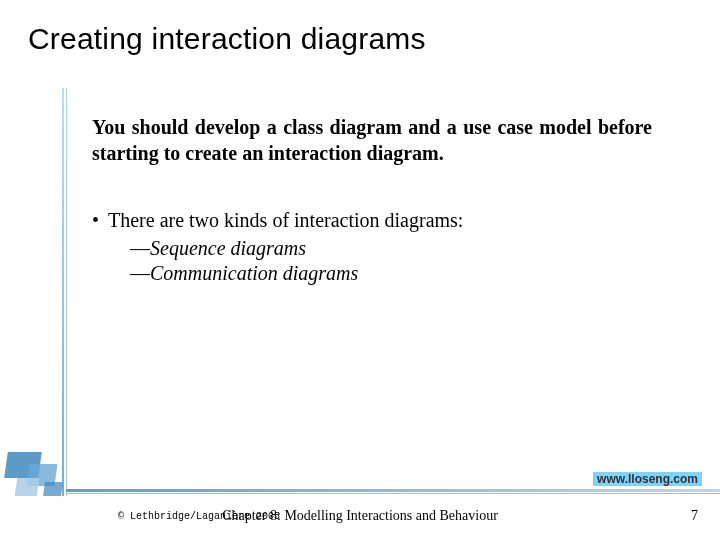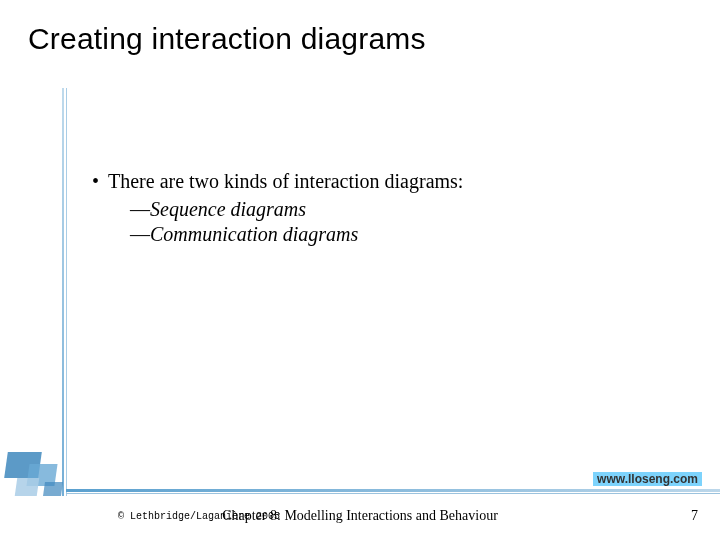--- a/index.html
+++ b/index.html
@@ -24,21 +24,21 @@
     width: 560px;
     font-size: 20px;
     line-height: 1.28;
   }
 
   .intro {
     font-weight: 700;
     text-align: justify;
   }
 
-  .bullet-block { margin-top: 54px; }
+  .bullet-block { margin-top: 42px; }
   .bullet { padding-left: 16px; position: relative; }
   .bullet::before {
     content: "•";
     position: absolute;
     left: 0;
     top: 0;
   }
 
   .dash-list { margin-top: 2px; }
   .dash-item { padding-left: 58px; position: relative; font-style: italic; }
@@ -138,20 +138,21 @@
 <div class="slide">
 
   <h1 class="title">Creating interaction diagrams</h1>
 
   <div class="v-accent">
     <div class="vl1"></div>
     <div class="vl2"></div>
   </div>
 
   <div class="content">
+    <p class="intro">You should develop a class diagram and a use case model before starting to create an interaction diagram.</p>
 
     <div class="bullet-block">
       <div class="bullet">There are two kinds of interaction diagrams:</div>
       <div class="dash-list">
         <div class="dash-item">Sequence diagrams</div>
         <div class="dash-item">Communication diagrams</div>
       </div>
     </div>
   </div>
 

